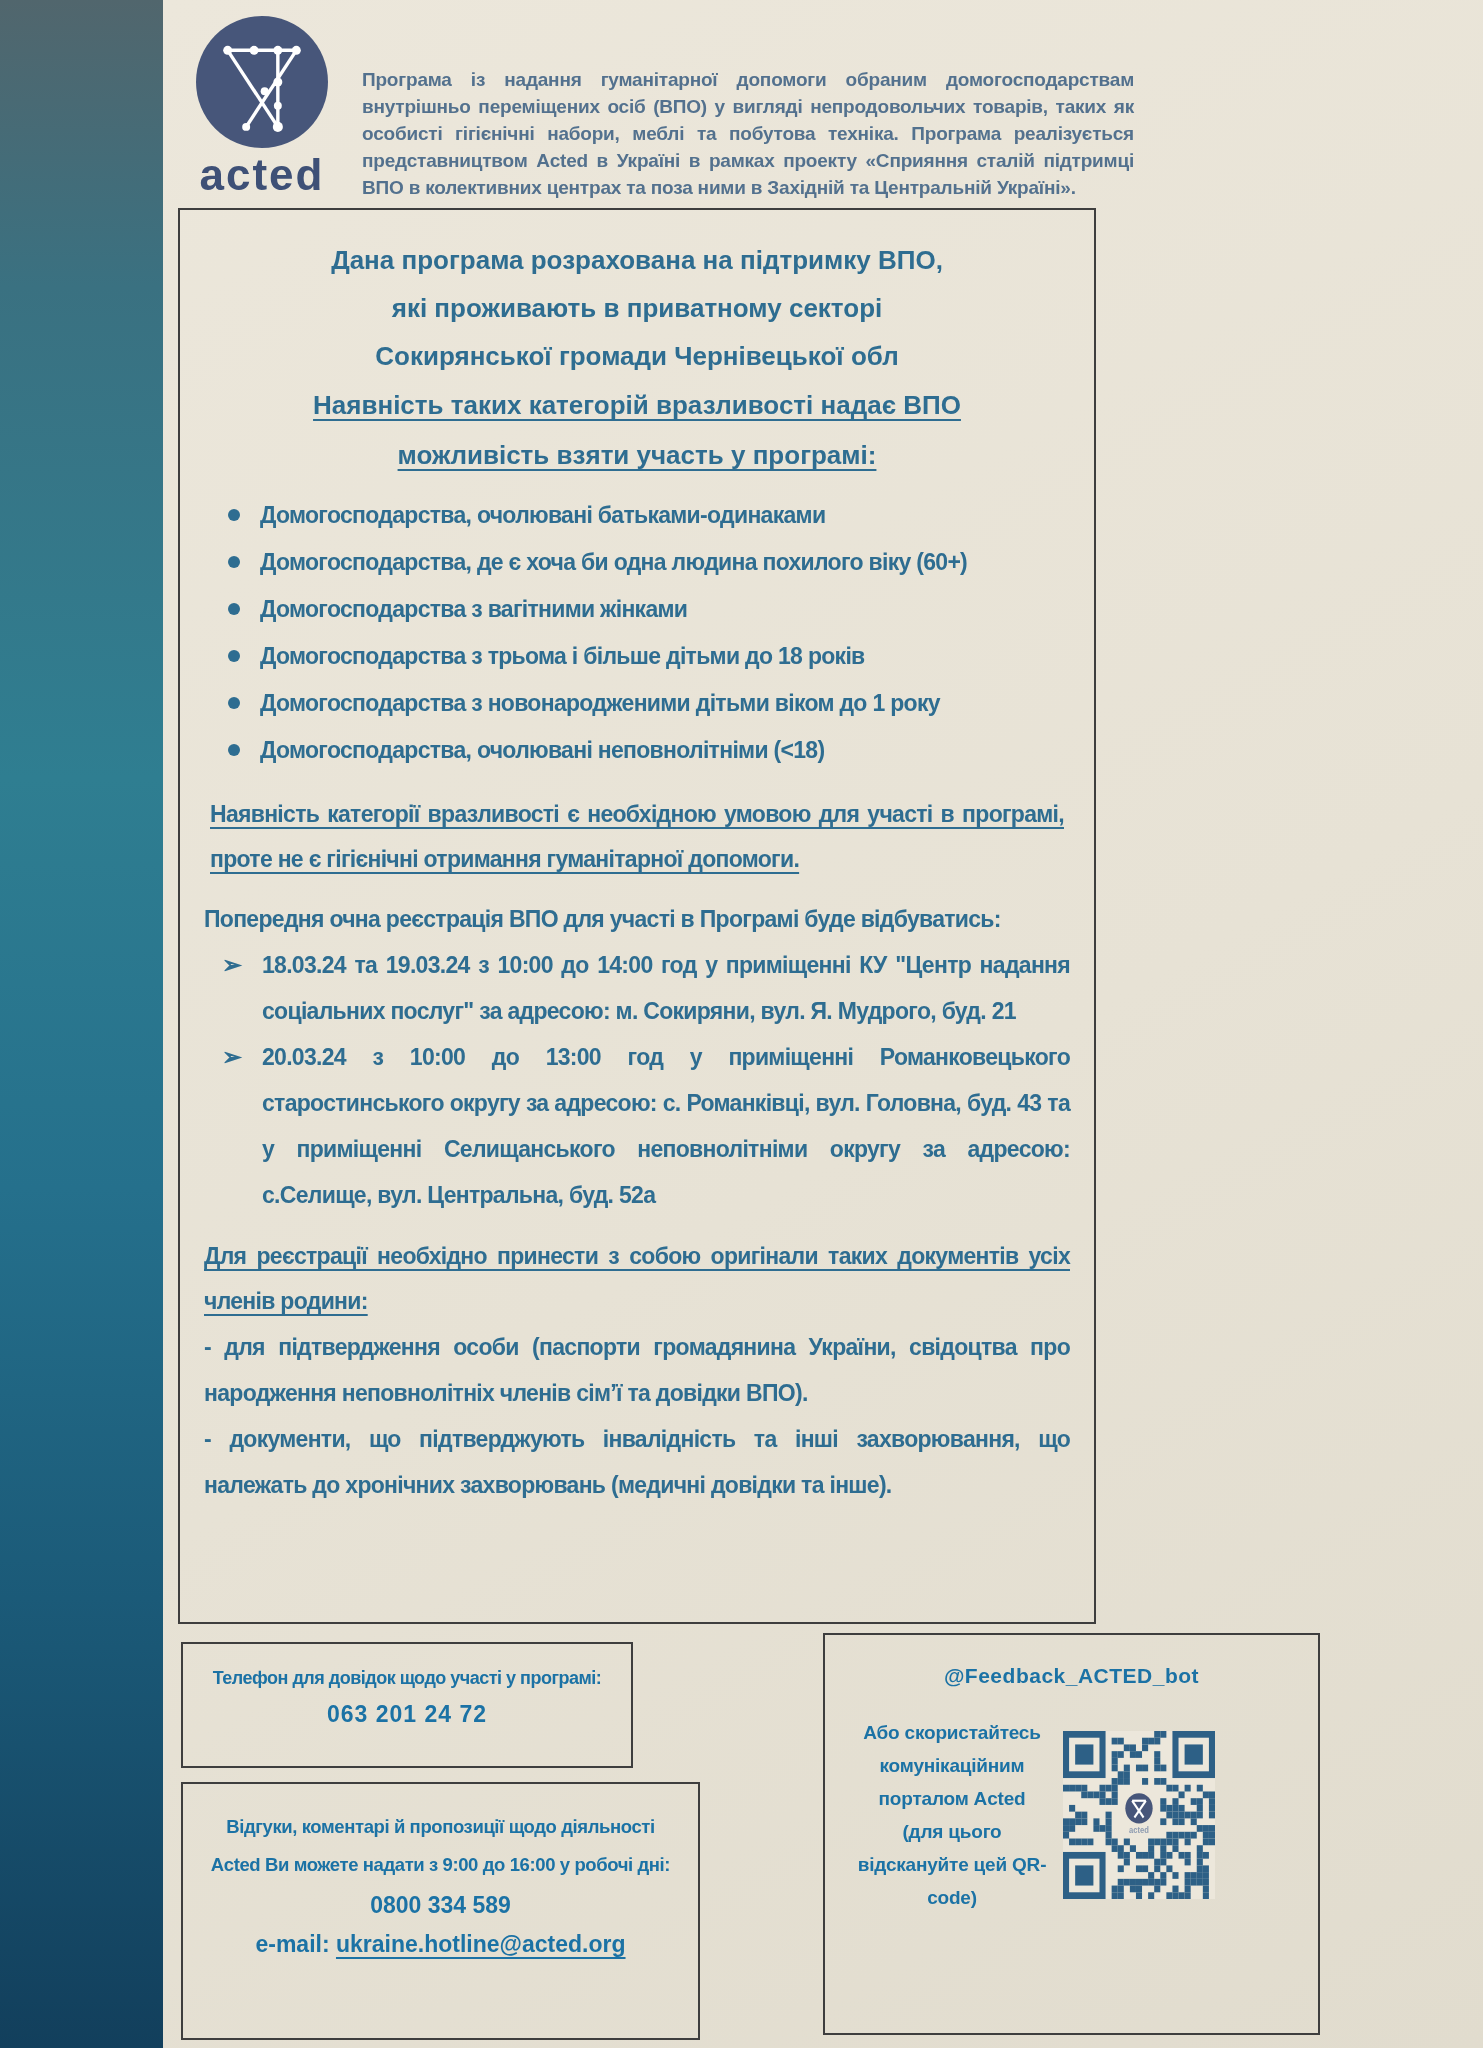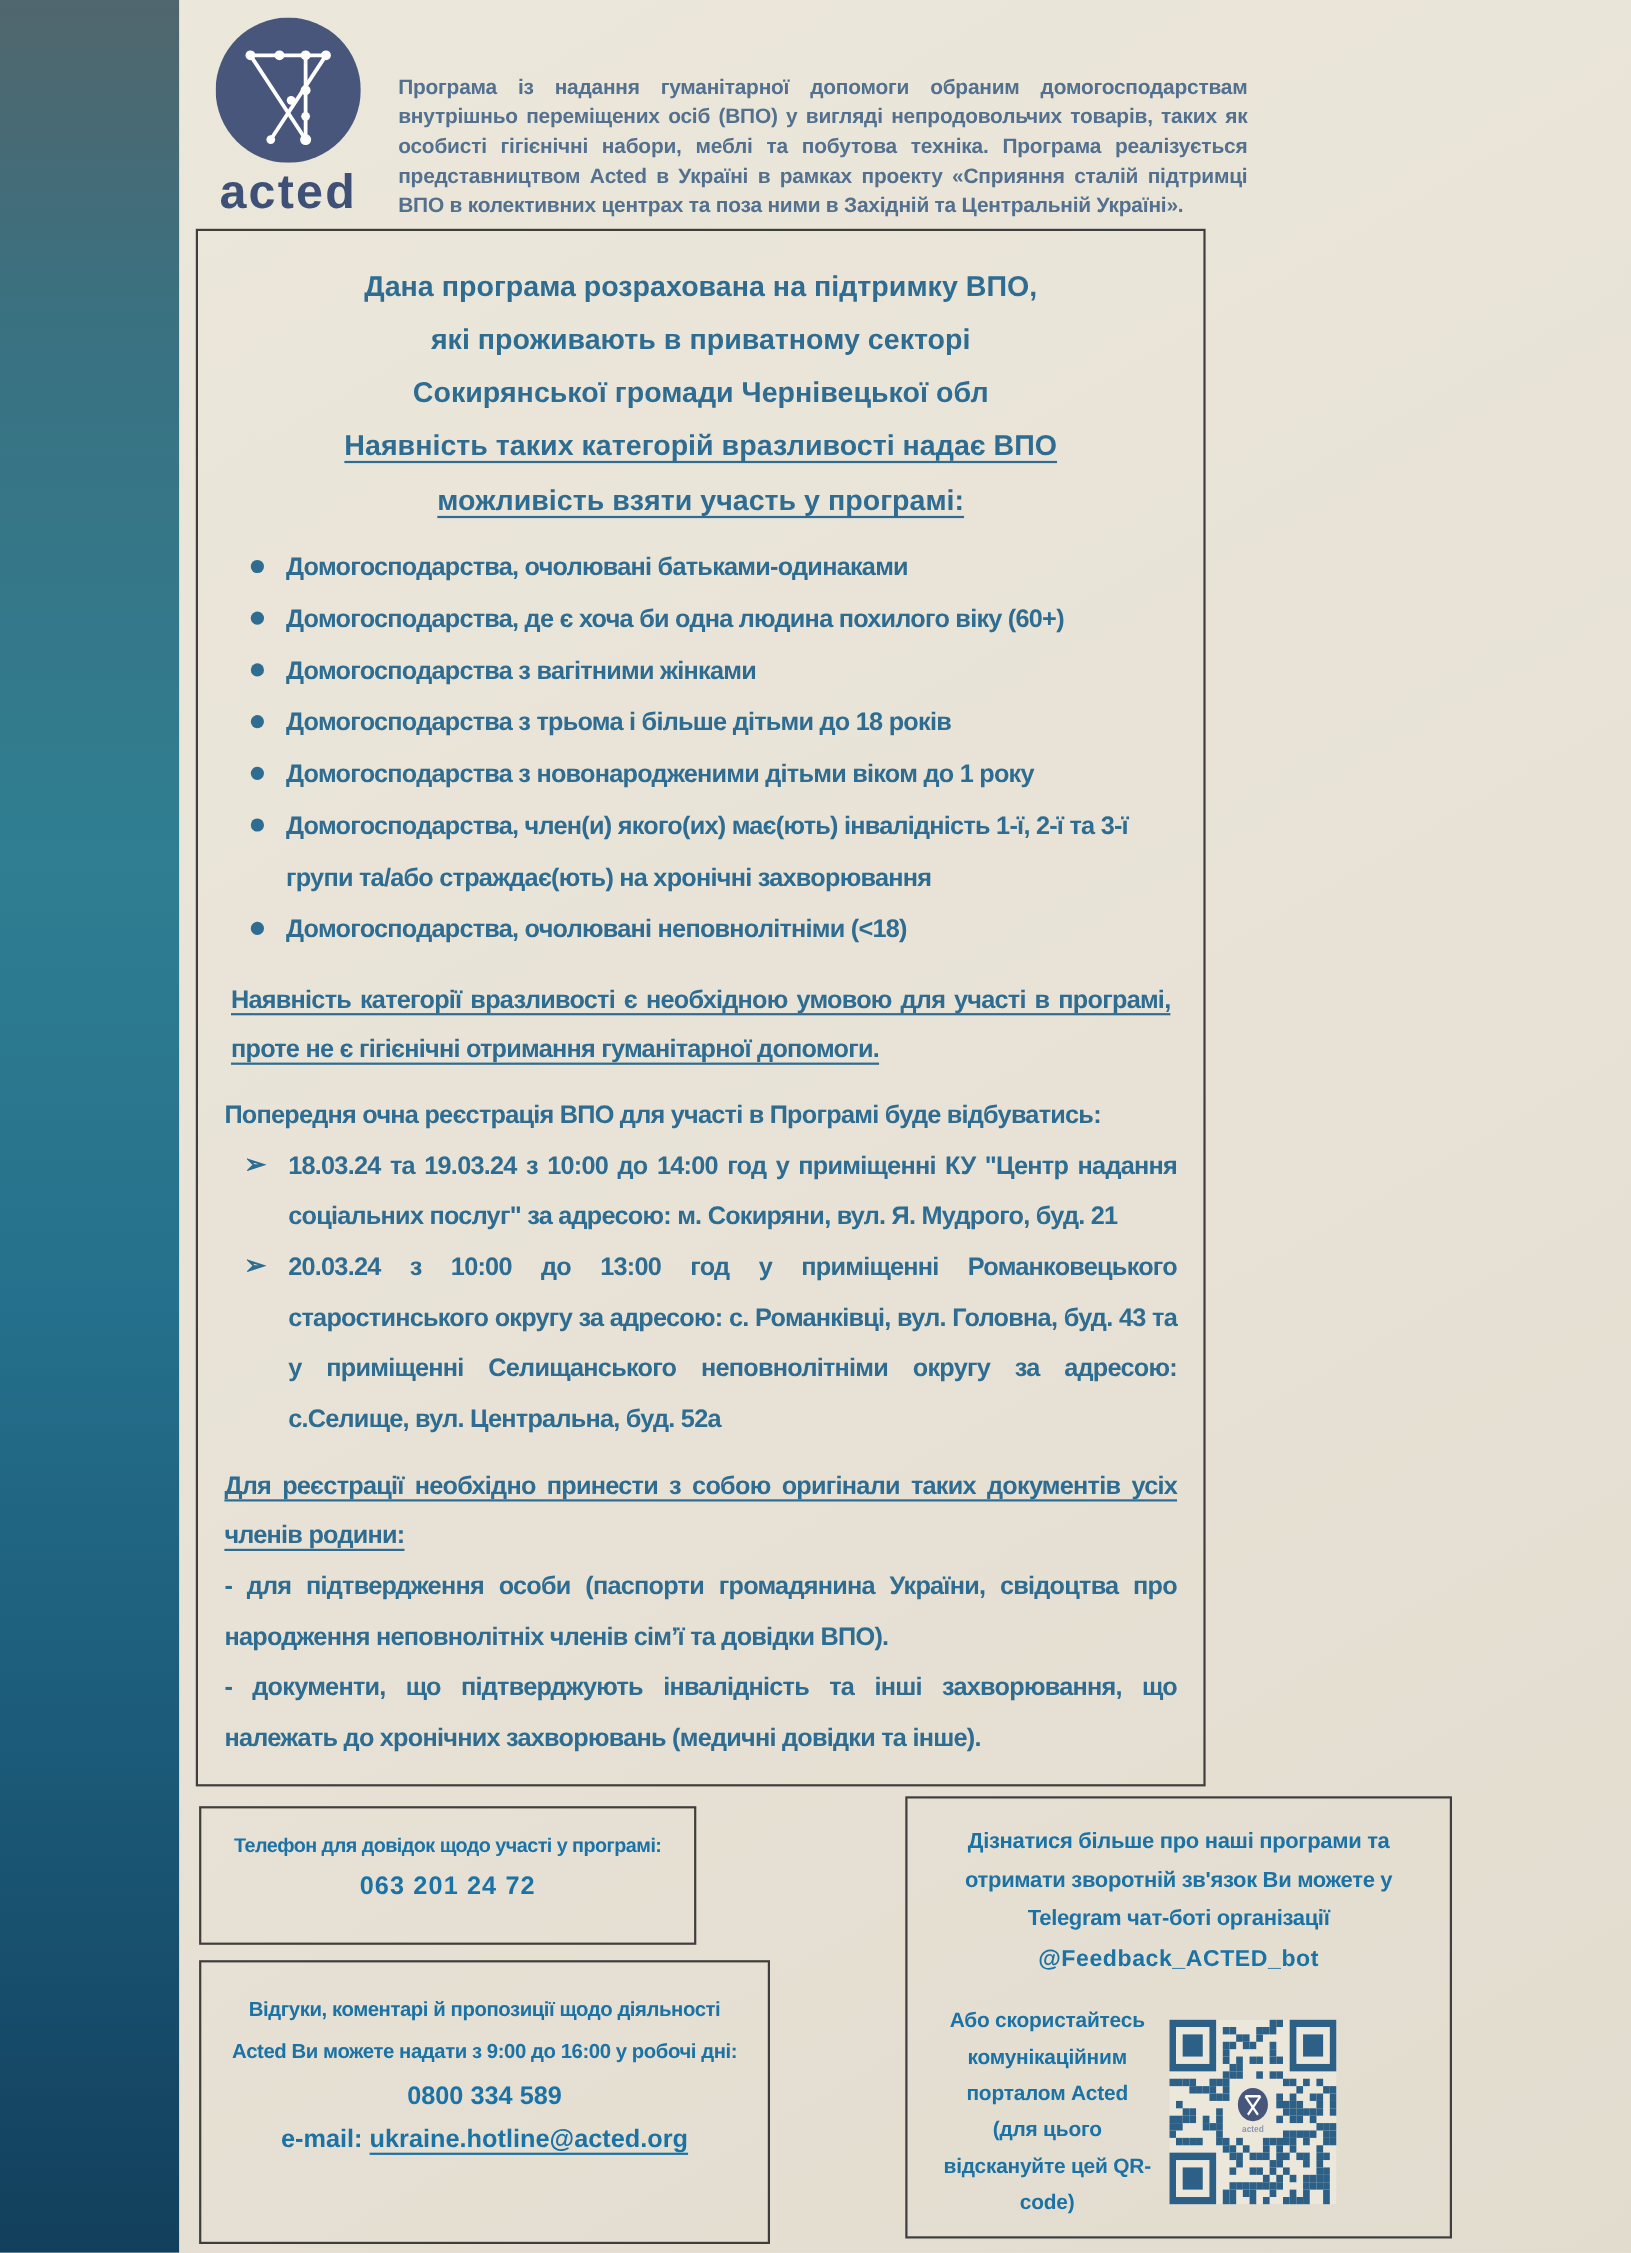--- a/index.html
+++ b/index.html
@@ -102,21 +102,20 @@
 
   <div class="center head-line"><span class="u">Наявність таких категорій вразливості надає ВПО</span></div>
   <div class="center head-line"><span class="u">можливість взяти участь у програмі:</span></div>
 
   <ul class="cats">
     <li>Домогосподарства, очолювані батьками-одинаками</li>
     <li>Домогосподарства, де є хоча би одна людина похилого віку (60+)</li>
     <li>Домогосподарства з вагітними жінками</li>
     <li>Домогосподарства з трьома і більше дітьми до 18 років</li>
     <li>Домогосподарства з новонародженими дітьми віком до 1 року</li>
-    <li>Домогосподарства, член(и) якого(их) має(ють) інвалідність 1-ї, 2-ї та 3-ї групи та/або страждає(ють) на хронічні захворювання</li>
     <li>Домогосподарства, очолювані неповнолітніми (&lt;18)</li>
   </ul>
 
   <div class="note u">Наявність категорії вразливості є необхідною умовою для участі в програмі, проте не є гігієнічні отримання гуманітарної допомоги.</div>
 
   <div class="reg-intro">Попередня очна реєстрація ВПО для участі в Програмі буде відбуватись:</div>
 
   <div class="session">
     <span class="arr">➢</span>
     <span>18.03.24 та 19.03.24 з 10:00 до 14:00 год у приміщенні КУ "Центр надання соціальних послуг" </span><span class="it">за адресою: м. Сокиряни, вул. Я. Мудрого, буд. 21</span>
@@ -137,21 +136,20 @@
   <div class="num">063 201 24 72</div>
 </div>
 
 <div class="contact fb-box">
   <div class="txt">Відгуки, коментарі й пропозиції щодо діяльності Acted Ви можете надати з 9:00 до 16:00 у робочі дні:</div>
   <div class="num">0800 334 589</div>
   <div class="mail"><span>e-mail: </span><span class="u">ukraine.hotline@acted.org</span></div>
 </div>
 
 <div class="contact tg-box">
-  <div class="txt">Дізнатися більше про наші програми та отримати зворотній зв'язок Ви можете у Telegram чат-боті організації</div>
   <div class="handle">@Feedback_ACTED_bot</div>
   <div class="qr-row">
     <div class="qr-caption">Або скористайтесь комунікаційним порталом Acted (для цього відскануйте цей QR-code)</div>
     <svg id="qr" class="qr-wrap" viewBox="0 0 100 100" preserveAspectRatio="none">
       <rect x="0" y="0" width="100" height="100" fill="#ece7db"></rect>
       <g id="qr-modules">
           <rect x="60" y="0" width="4" height="4" fill="#2d6086"></rect>
           <rect x="64" y="0" width="4" height="4" fill="#2d6086"></rect>
           <rect x="32" y="4" width="4" height="4" fill="#2d6086"></rect>
           <rect x="36" y="4" width="4" height="4" fill="#2d6086"></rect>

